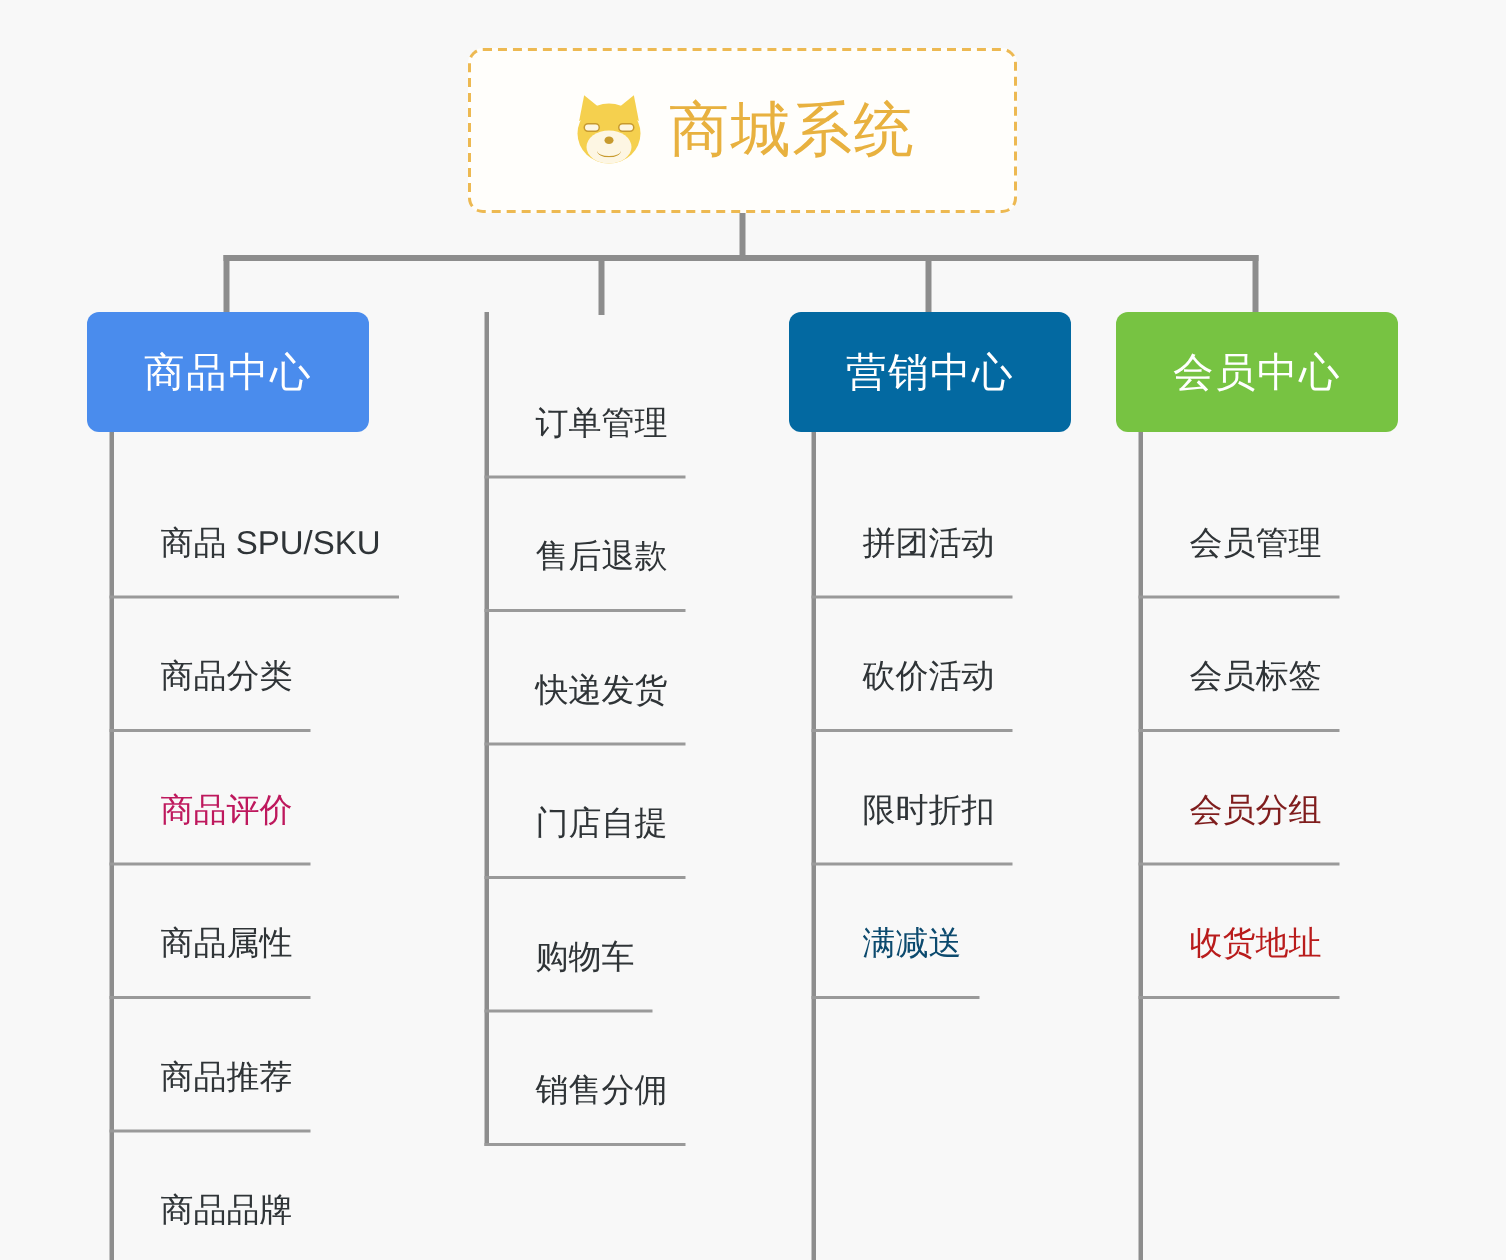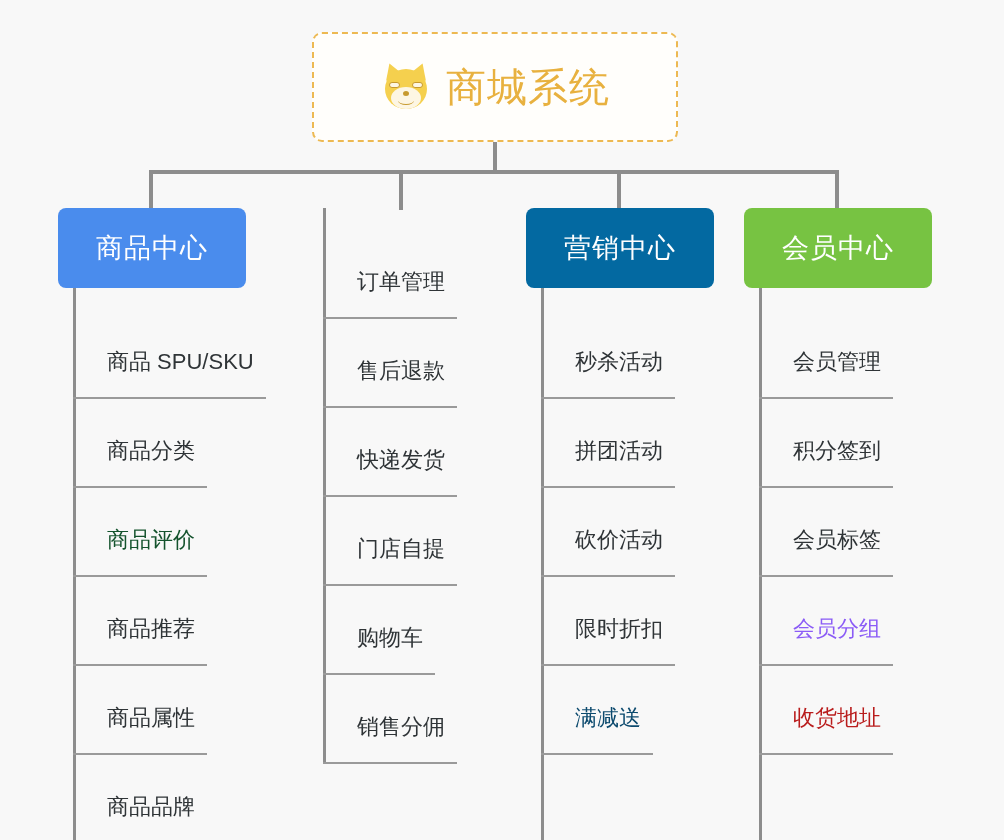--- a/index.html
+++ b/index.html
@@ -219,29 +219,29 @@
       <div class="trunk" style="height: 556px; background: rgb(141, 141, 141);"></div>
       <div class="leaf">
         <span class="leaf-label" style="color: rgb(47, 52, 55);">商品 SPU/SKU</span>
         <span class="leaf-underline" style="background: rgb(154, 154, 154); width: 193px;"></span>
       </div>
       <div class="leaf">
         <span class="leaf-label" style="color: rgb(47, 52, 55);">商品分类</span>
         <span class="leaf-underline" style="background: rgb(154, 154, 154); width: 134px;"></span>
       </div>
       <div class="leaf">
-        <span class="leaf-label" style="color: #14532d;">商品评价</span>
+        <span class="leaf-label" style="color: #be185d;">商品评价</span>
+        <span class="leaf-underline" style="background: rgb(154, 154, 154); width: 134px;"></span>
+      </div>
+      <div class="leaf">
+        <span class="leaf-label" style="color: rgb(47, 52, 55);">商品属性</span>
         <span class="leaf-underline" style="background: rgb(154, 154, 154); width: 134px;"></span>
       </div>
       <div class="leaf">
         <span class="leaf-label" style="color: rgb(47, 52, 55);">商品推荐</span>
-        <span class="leaf-underline" style="background: rgb(154, 154, 154); width: 134px;"></span>
-      </div>
-      <div class="leaf">
-        <span class="leaf-label" style="color: rgb(47, 52, 55);">商品属性</span>
         <span class="leaf-underline" style="background: rgb(154, 154, 154); width: 134px;"></span>
       </div>
       <div class="leaf">
         <span class="leaf-label" style="color: rgb(47, 52, 55);">商品品牌</span>
         <span class="leaf-underline" style="background: rgb(154, 154, 154); width: 134px;"></span>
       </div>
     </div>
   </div>
 
   <div class="column col-1">
@@ -274,24 +274,20 @@
     </div>
   </div>
 
   <div class="column col-2">
     <div class="cat-box" style="background: #0369a1;">
       <span>营销中心</span>
     </div>
     <div class="children">
       <div class="trunk" style="height: 556px; background: rgb(141, 141, 141);"></div>
       <div class="leaf">
-        <span class="leaf-label" style="color: rgb(47, 52, 55);">秒杀活动</span>
-        <span class="leaf-underline" style="background: rgb(154, 154, 154); width: 134px;"></span>
-      </div>
-      <div class="leaf">
         <span class="leaf-label" style="color: rgb(47, 52, 55);">拼团活动</span>
         <span class="leaf-underline" style="background: rgb(154, 154, 154); width: 134px;"></span>
       </div>
       <div class="leaf">
         <span class="leaf-label" style="color: rgb(47, 52, 55);">砍价活动</span>
         <span class="leaf-underline" style="background: rgb(154, 154, 154); width: 134px;"></span>
       </div>
       <div class="leaf">
         <span class="leaf-label" style="color: rgb(47, 52, 55);">限时折扣</span>
         <span class="leaf-underline" style="background: rgb(154, 154, 154); width: 134px;"></span>
@@ -307,29 +303,25 @@
     <div class="cat-box" style="background: rgb(119, 195, 66);">
       <span>会员中心</span>
     </div>
     <div class="children">
       <div class="trunk" style="height: 556px; background: rgb(141, 141, 141);"></div>
       <div class="leaf">
         <span class="leaf-label" style="color: rgb(47, 52, 55);">会员管理</span>
         <span class="leaf-underline" style="background: rgb(154, 154, 154); width: 134px;"></span>
       </div>
       <div class="leaf">
-        <span class="leaf-label" style="color: rgb(47, 52, 55);">积分签到</span>
-        <span class="leaf-underline" style="background: rgb(154, 154, 154); width: 134px;"></span>
-      </div>
-      <div class="leaf">
         <span class="leaf-label" style="color: rgb(47, 52, 55);">会员标签</span>
         <span class="leaf-underline" style="background: rgb(154, 154, 154); width: 134px;"></span>
       </div>
       <div class="leaf">
-        <span class="leaf-label" style="color: #8b5cf6;">会员分组</span>
+        <span class="leaf-label" style="color: #7f1d1d;">会员分组</span>
         <span class="leaf-underline" style="background: rgb(154, 154, 154); width: 134px;"></span>
       </div>
       <div class="leaf">
         <span class="leaf-label" style="color: #b91c1c;">收货地址</span>
         <span class="leaf-underline" style="background: rgb(154, 154, 154); width: 134px;"></span>
       </div>
     </div>
   </div>
 
 </div>

